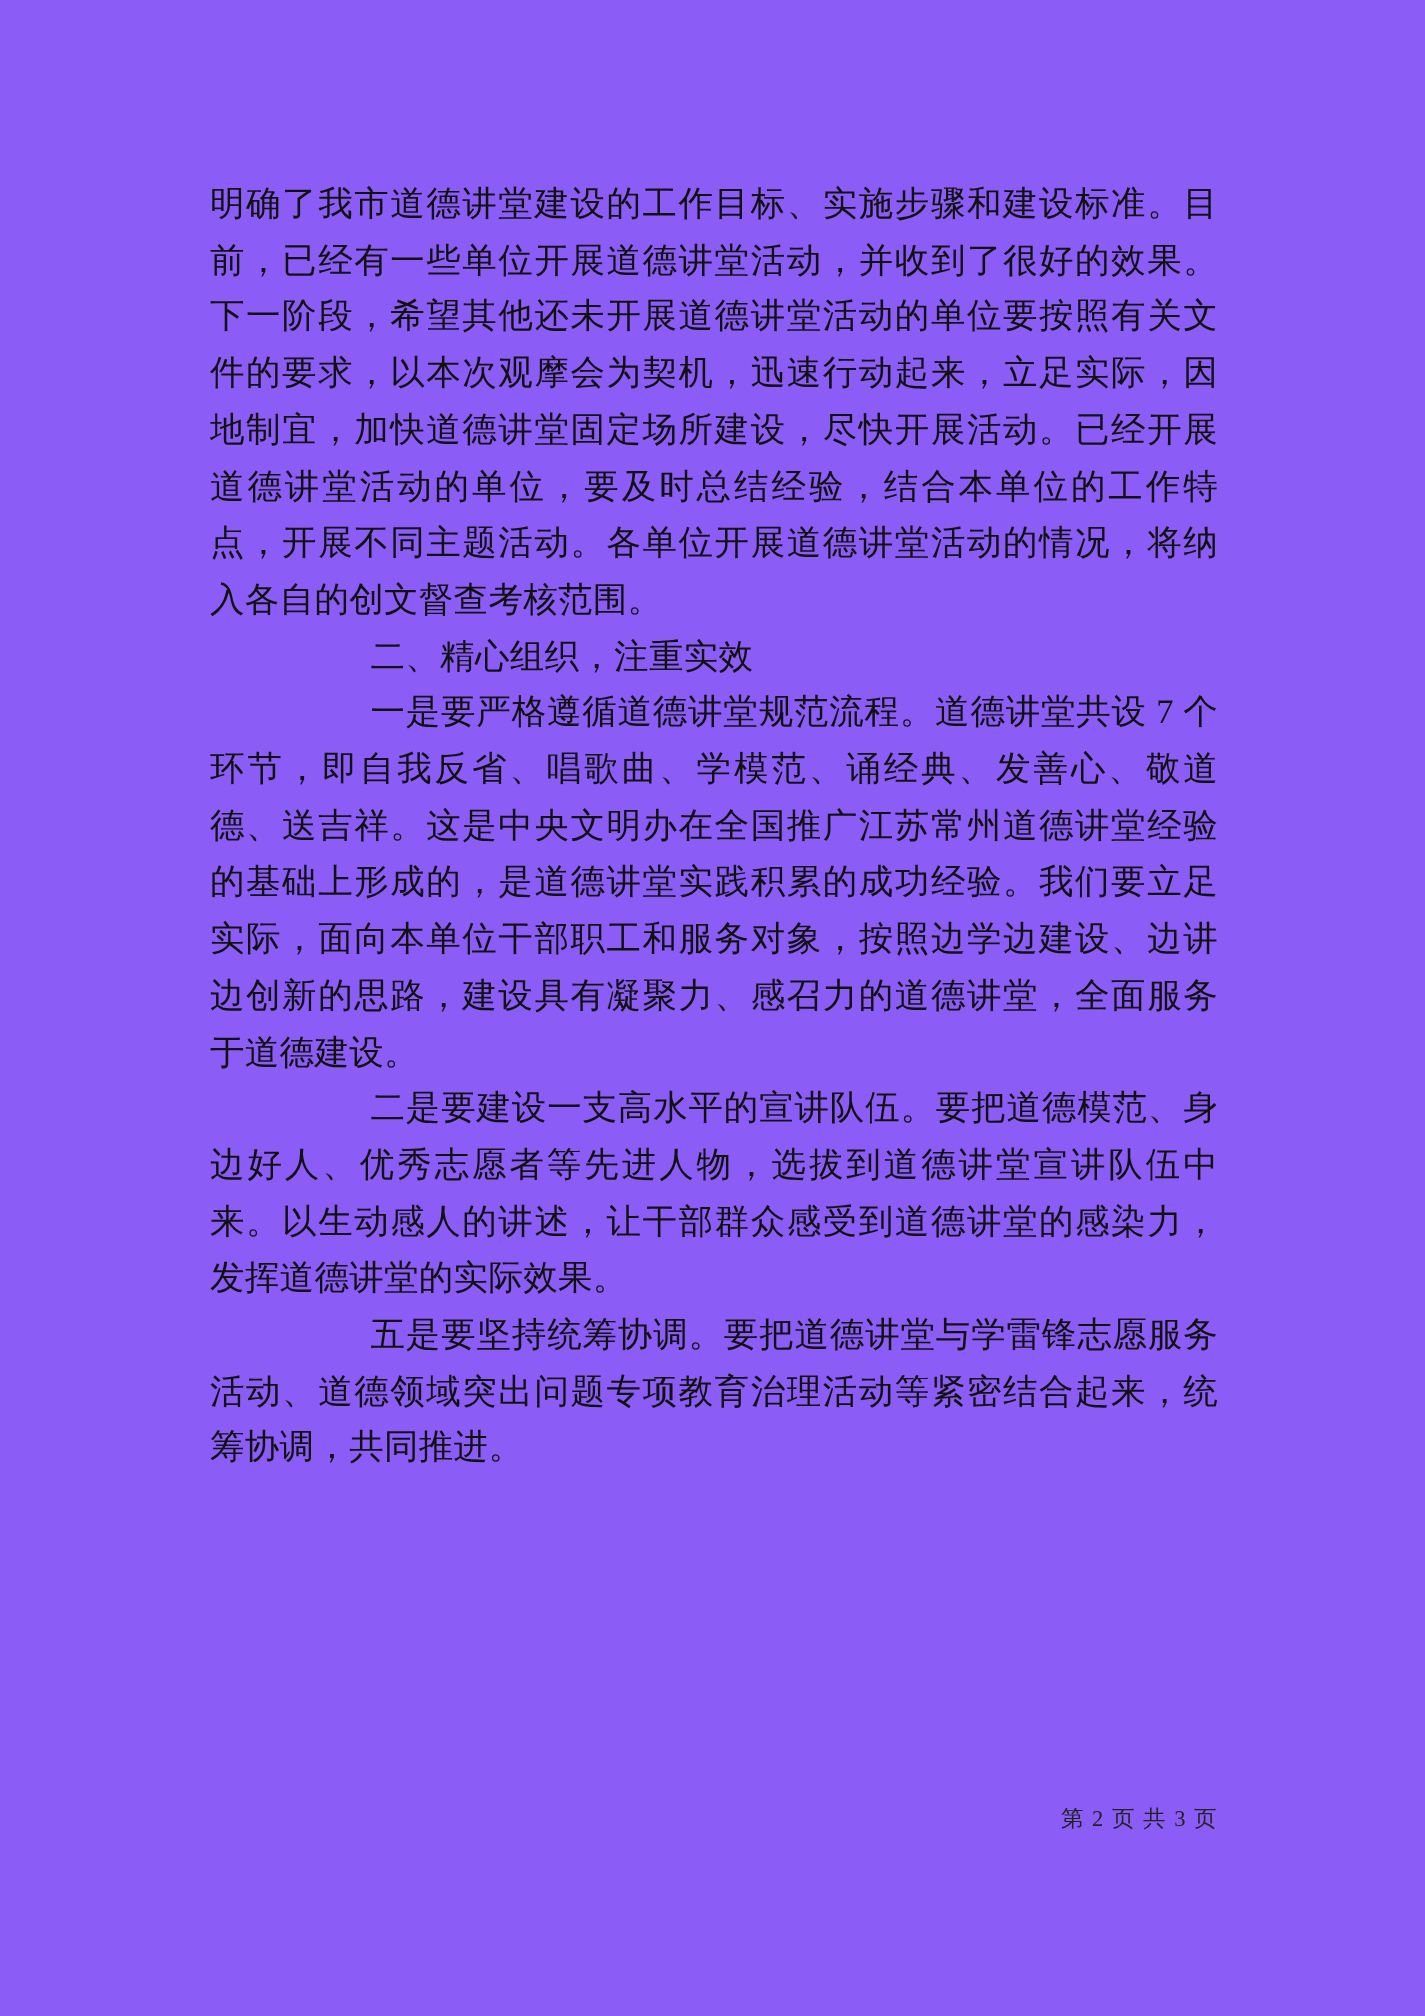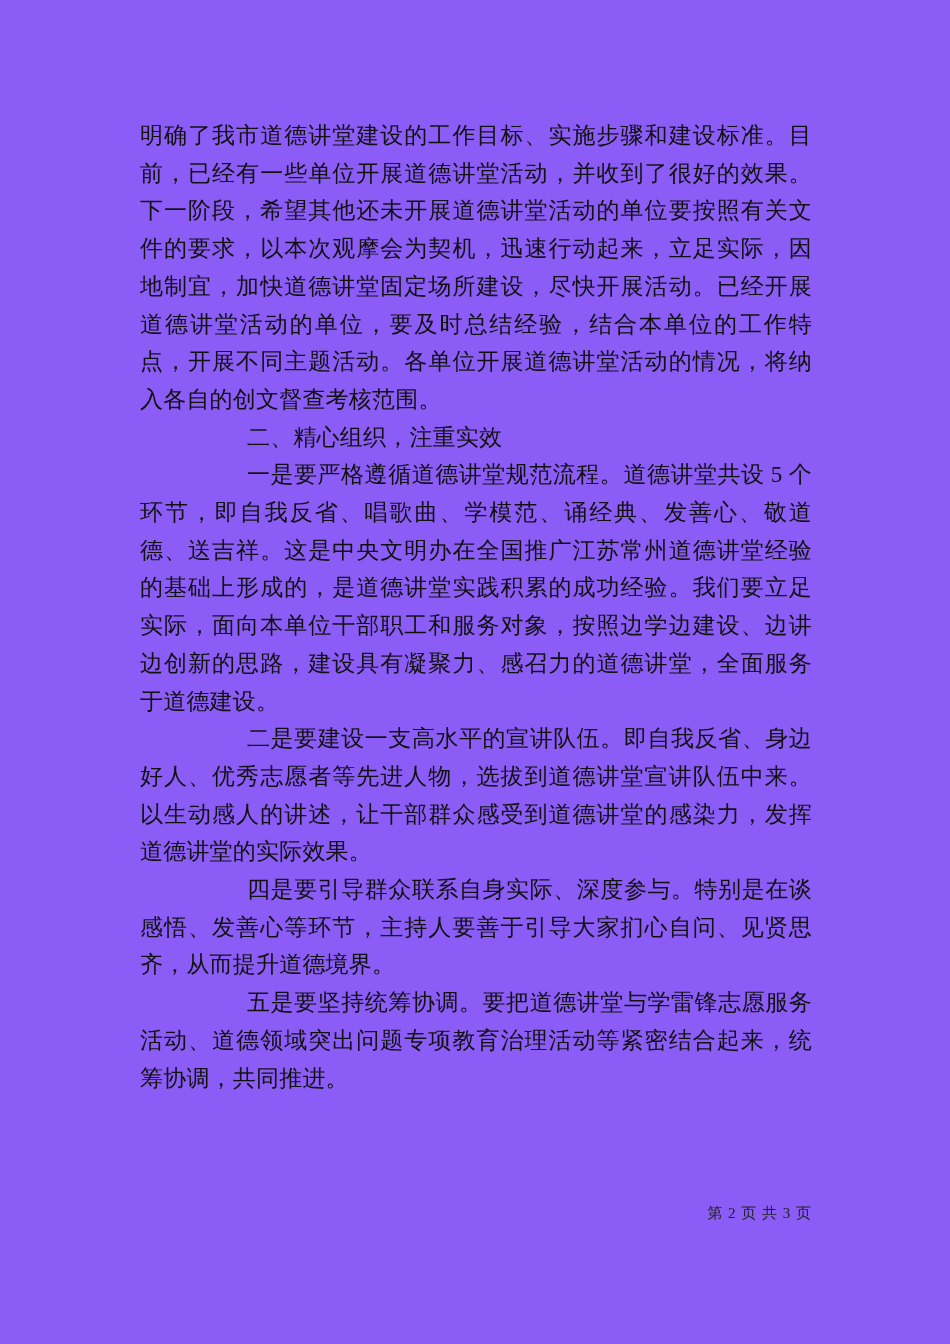--- a/index.html
+++ b/index.html
@@ -46,21 +46,20 @@
     text-align: center;
   }
 </style>
 </head>
 <body>
 
 <div class="page">
   <div class="doc-body">
     <p class="para">明确了我市道德讲堂建设的工作目标、实施步骤和建设标准。目前，已经有一些单位开展道德讲堂活动，并收到了很好的效果。下一阶段，希望其他还未开展道德讲堂活动的单位要按照有关文件的要求，以本次观摩会为契机，迅速行动起来，立足实际，因地制宜，加快道德讲堂固定场所建设，尽快开展活动。已经开展道德讲堂活动的单位，要及时总结经验，结合本单位的工作特点，开展不同主题活动。各单位开展道德讲堂活动的情况，将纳入各自的创文督查考核范围。</p>
     <p class="para indent">二、精心组织，注重实效</p>
-    <p class="para indent">一是要严格遵循道德讲堂规范流程。道德讲堂共设 5 个环节，即自我反省、唱歌曲、学模范、诵经典、发善心、敬道德、送吉祥。这是中央文明办在全国推广江苏常州道德讲堂经验的基础上形成的，是道德讲堂实践积累的成功经验。我们要立足实际，面向本单位干部职工和服务对象，按照边学边建设、边讲边创新的思路，建设具有凝聚力、感召力的道德讲堂，全面服务于道德建设。</p>
-    <p class="para indent">二是要建设一支高水平的宣讲队伍。即自我反省、身边好人、优秀志愿者等先进人物，选拔到道德讲堂宣讲队伍中来。以生动感人的讲述，让干部群众感受到道德讲堂的感染力，发挥道德讲堂的实际效果。</p>
-    <p class="para indent">四是要引导群众联系自身实际、深度参与。特别是在谈感悟、发善心等环节，主持人要善于引导大家扪心自问、见贤思齐，从而提升道德境界。</p>
+    <p class="para indent">一是要严格遵循道德讲堂规范流程。道德讲堂共设 7 个环节，即自我反省、唱歌曲、学模范、诵经典、发善心、敬道德、送吉祥。这是中央文明办在全国推广江苏常州道德讲堂经验的基础上形成的，是道德讲堂实践积累的成功经验。我们要立足实际，面向本单位干部职工和服务对象，按照边学边建设、边讲边创新的思路，建设具有凝聚力、感召力的道德讲堂，全面服务于道德建设。</p>
+    <p class="para indent">二是要建设一支高水平的宣讲队伍。要把道德模范、身边好人、优秀志愿者等先进人物，选拔到道德讲堂宣讲队伍中来。以生动感人的讲述，让干部群众感受到道德讲堂的感染力，发挥道德讲堂的实际效果。</p>
     <p class="para indent">五是要坚持统筹协调。要把道德讲堂与学雷锋志愿服务活动、道德领域突出问题专项教育治理活动等紧密结合起来，统筹协调，共同推进。</p>
   </div>
   <div class="page-footer">
     <span>第 2 页 共 3 页</span>
   </div>
 </div>
 
 </body></html>

